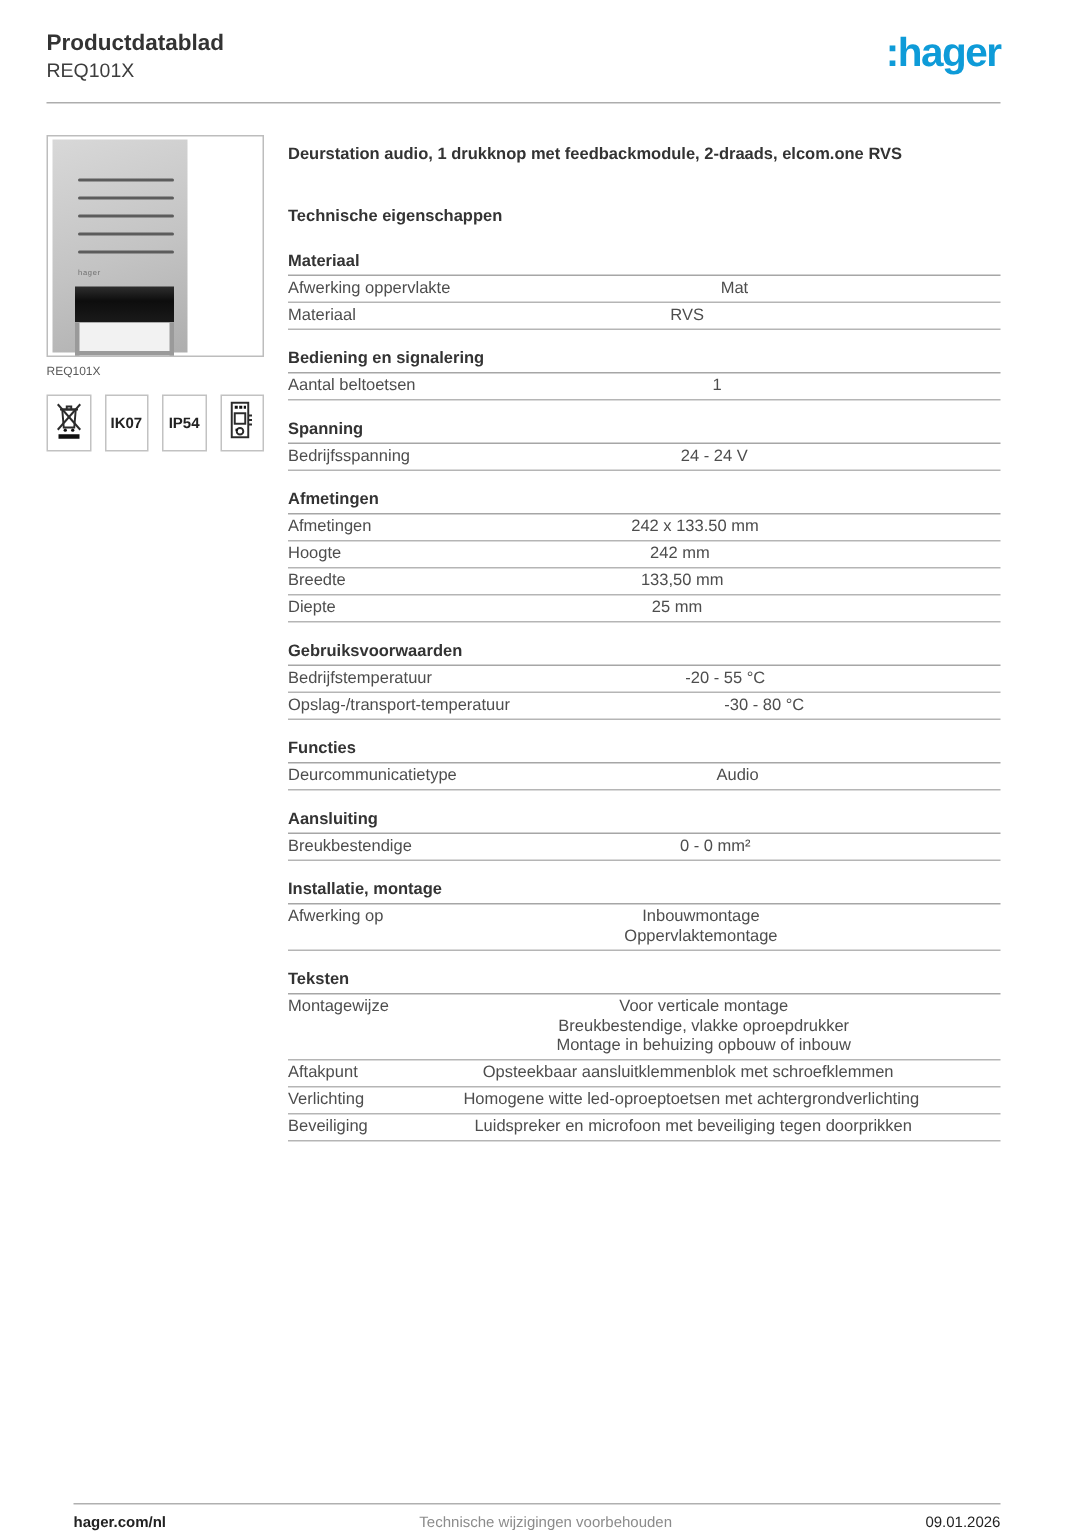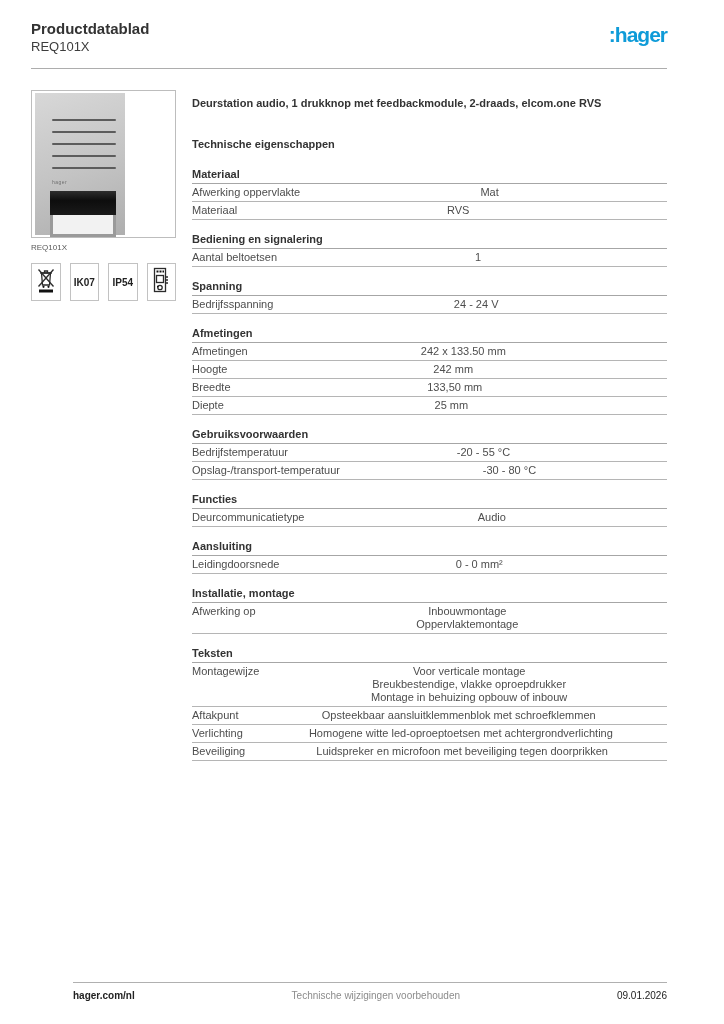--- a/index.html
+++ b/index.html
@@ -13,21 +13,21 @@
     background: #ffffff;
     padding: 20px 57px 0 31px;
     overflow: hidden;
   }
 
   
   .header { display: flex; justify-content: space-between; align-items: flex-start; }
   .doc-title { font-size: 15px; font-weight: bold; color: #333; line-height: 18px; }
   .doc-subtitle { font-size: 13px; color: #3d3d3d; line-height: 17px; }
   .logo {
-    font-size: 21px;
+    font-size: 27px;
     font-weight: bold;
     color: #0e9bd8;
     letter-spacing: -1px;
     line-height: 30px;
   }
   .header-rule { border-top: 1px solid #adadad; margin-top: 13px; }
 
   
   .content { display: flex; margin-top: 21px; }
   .left-col { width: 145px; flex: 0 0 145px; }
@@ -78,21 +78,21 @@
     font-size: 11px; line-height: 13px;
     padding: 2px 0 2px 0;
     border-bottom: 1px solid #b5b5b5;
     color: #4d4d4d;
   }
   .spec-label { white-space: nowrap; padding-right: 12px; }
   .spec-value { text-align: center; flex: 1; }
   .value-line { display: block; }
 
   
-  .footer { position: absolute; left: 73px; right: 57px; bottom: 0; height: 42px; text-align: right; }
+  .footer { position: absolute; left: 49px; right: 57px; bottom: 0; height: 22px; text-align: right; }
   .footer-rule { border-top: 1px solid #b0b0b0; }
   .footer-row {
     display: flex; justify-content: space-between; align-items: center;
     margin-top: 7px; font-size: 10px;
   }
   .footer-left { font-weight: bold; color: #222; }
   .footer-center { color: #8c8c8c; }
   .footer-right { font-weight: normal; color: #222; }
 
   svg .stroke { stroke: #2b2b2b; stroke-width: 1.3; fill: none; }
@@ -255,21 +255,21 @@
             <div class="spec-row">
               <span class="spec-label">Deurcommunicatietype</span>
               <span class="spec-value">
                 <span class="value-line">Audio</span>
               </span>
             </div>
           </div>
           <div class="spec-section">
             <div class="section-title">Aansluiting</div>
             <div class="spec-row">
-              <span class="spec-label">Leidingdoorsnede</span>
+              <span class="spec-label">Breukbestendige</span>
               <span class="spec-value">
                 <span class="value-line">0 - 0 mm²</span>
               </span>
             </div>
           </div>
           <div class="spec-section">
             <div class="section-title">Installatie, montage</div>
             <div class="spec-row">
               <span class="spec-label">Afwerking op</span>
               <span class="spec-value">

